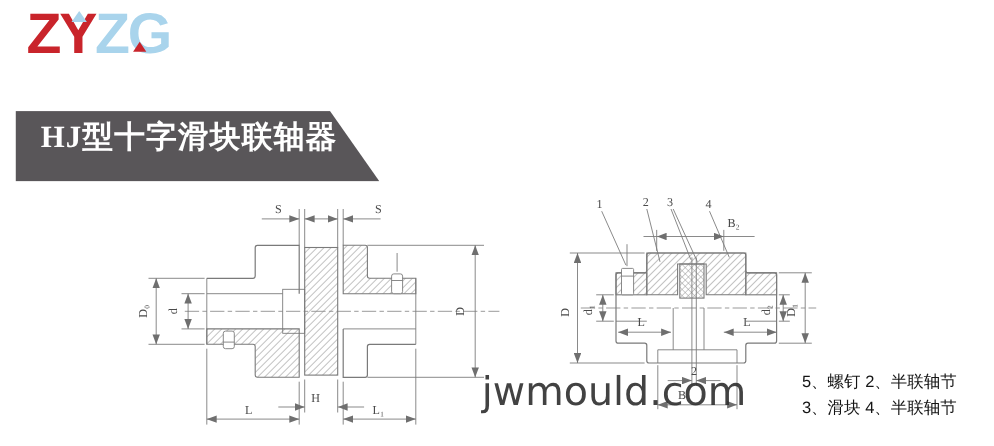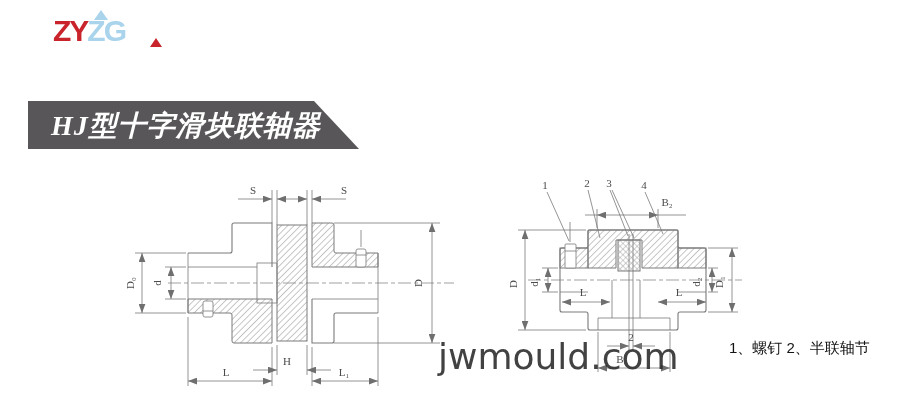--- a/index.html
+++ b/index.html
@@ -7,33 +7,33 @@
     --logo-blue:#a9d4ec;
     --banner-bg:#595659;
     --line:#7a7a7a;
     --label:#4a4a4a;
   }
   html,body{margin:0;padding:0;background:#ffffff;}
   .page{position:relative;width:904px;height:405px;background:#fff;overflow:hidden;
         font-family:"Liberation Sans","DejaVu Sans",sans-serif;}
   
   .logo{position:absolute;left:24px;top:10px;height:46px;
-        font-weight:bold;font-size:30px;line-height:42px;letter-spacing:-2px;
-        font-family:"Liberation Sans","DejaVu Sans",sans-serif;margin-left:29px;}
+        font-weight:bold;font-size:52px;line-height:42px;letter-spacing:-2px;
+        font-family:"Liberation Sans","DejaVu Sans",sans-serif;}
   .logo .zy{color:var(--logo-red);}
   .logo .zg{color:var(--logo-blue);}
   .tri{position:absolute;width:0;height:0;}
   .tri-blue{left:41px;top:0px;border-left:7px solid transparent;
             border-right:7px solid transparent;border-bottom:10px solid var(--logo-blue);}
   .tri-red{left:97px;top:28px;border-left:6px solid transparent;
            border-right:6px solid transparent;border-bottom:9px solid var(--logo-red);}
   
-  .banner{position:absolute;left:28px;top:101px;width:332px;height:48px;
+  .banner{position:absolute;left:14px;top:101px;width:332px;height:64px;
           background:var(--banner-bg);
-          clip-path:polygon(0 0,286px 0,331px 100%,0 100%);font-style:italic;}
+          clip-path:polygon(0 0,286px 0,331px 100%,0 100%);}
   .banner .title{display:block;padding-left:23px;line-height:49px;
           color:#ffffff;font-weight:bold;font-size:28px;letter-spacing:1px;
           font-family:"Liberation Serif","DejaVu Serif",serif;}
   
   svg.drawing{position:absolute;overflow:visible;}
   .ln{stroke:var(--line);stroke-width:0.8;fill:none;}
   .ln line,.ln path,.ln rect{vector-effect:none;}
   .outline{stroke-width:1.1;}
   .cl{stroke-dasharray:13 3 4 3;stroke-width:0.7;}
   .hatched{fill:url(#hatch);stroke:var(--line);stroke-width:1;}
@@ -232,16 +232,17 @@
       <text x="210" y="110" text-anchor="middle" transform="rotate(-90 210 110)">d₂</text>
       <text x="233" y="110" text-anchor="middle" transform="rotate(-90 233 110)">D₁</text>
       <text x="141" y="169" text-anchor="middle">2</text>
       <text x="130" y="191" text-anchor="middle">B</text>
     </g>
   </svg>
 
   <div class="watermark">jwmould.com</div>
 
   <div class="notes">
-    <div>1、螺钉 2、半联轴节</div>
+    <div>5、螺钉 2、半联轴节</div>
+    <div>3、滑块 4、半联轴节</div>
   </div>
 
 </div>
 
 </body></html>

